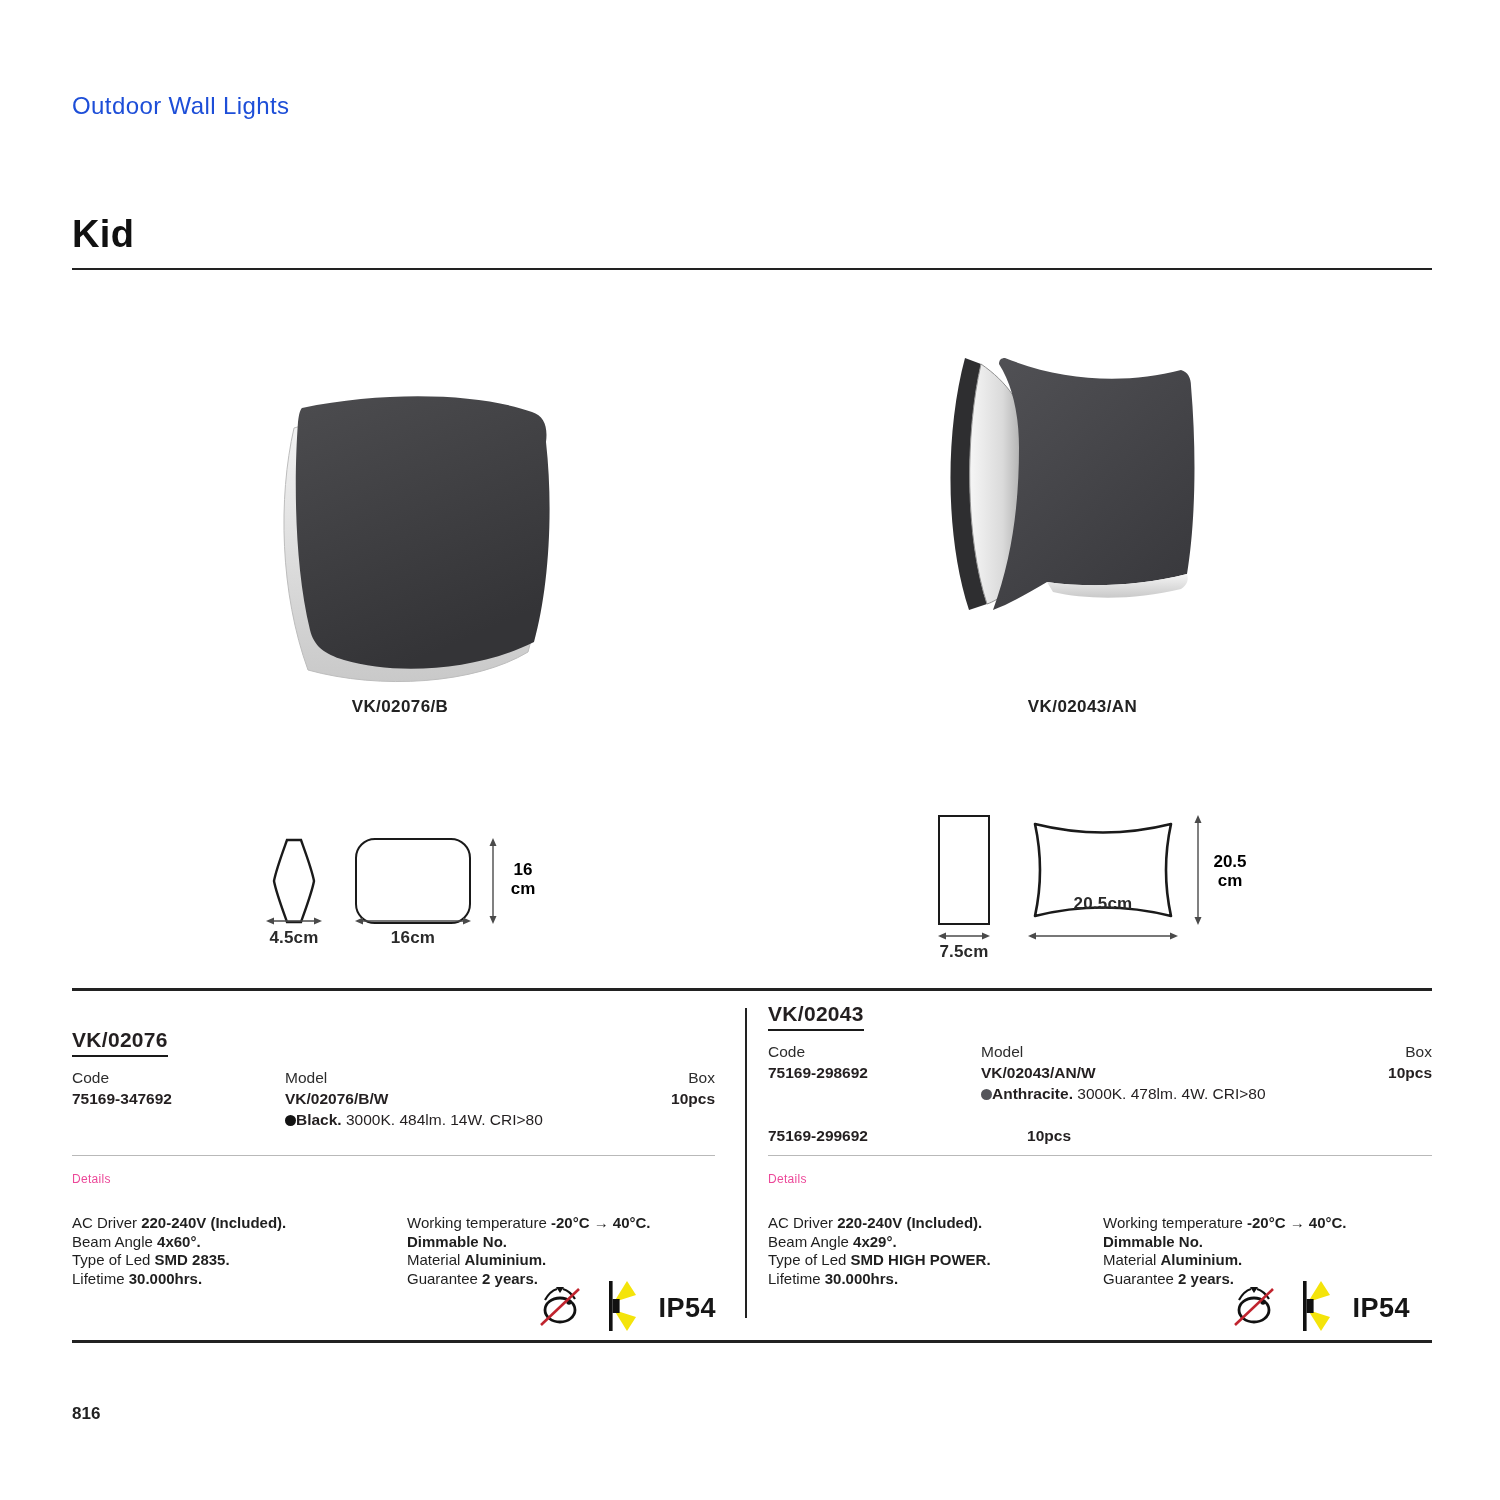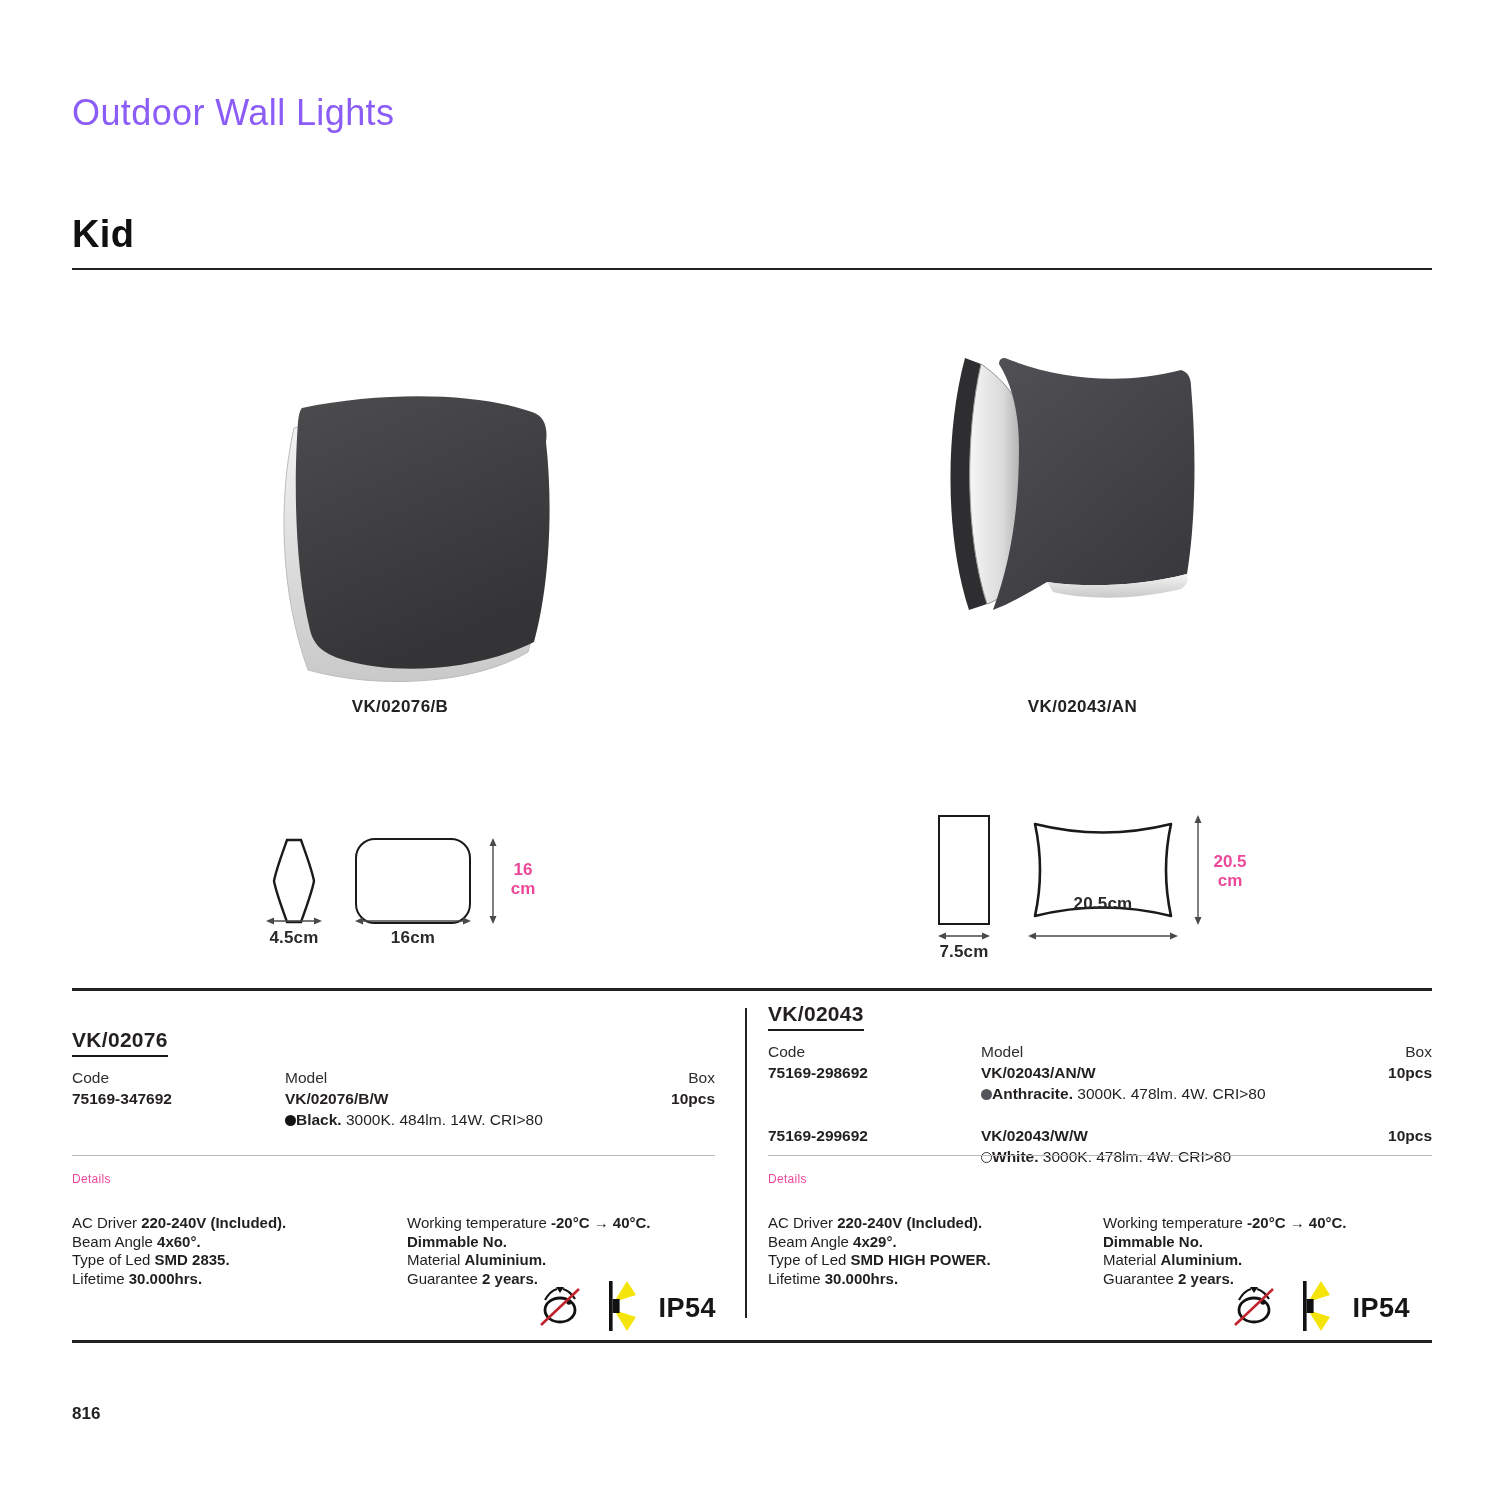--- a/index.html
+++ b/index.html
@@ -5,30 +5,30 @@
   * { margin:0; padding:0; box-sizing:border-box; }
   html,body { background:#ffffff; }
   body {
     width:1500px; height:1500px; position:relative;
     font-family:"Liberation Sans", sans-serif;
     color:#231f20;
   }
   .abs { position:absolute; }
 
   
-  .category { font-size:36px; font-weight:400; color:#8b5cf6; letter-spacing:.4px; }
+  .category { font-size:24px; font-weight:400; color:#1d4ed8; letter-spacing:.4px; }
   .family   { font-size:38px; font-weight:700; color:#111; letter-spacing:.4px; }
   .rule     { background:#222; }
 
   
   .caption { font-size:17px; font-weight:700; text-align:center; letter-spacing:.4px; color:#222; }
 
   
   .dim-label { font-size:17px; font-weight:700; color:#2a2a2a; text-align:center; letter-spacing:.2px; }
-  .dim-h { font-size:17px; font-weight:700; color:#ec4899; line-height:19px; text-align:center; }
+  .dim-h { font-size:17px; font-weight:700; color:#000000; line-height:19px; text-align:center; }
   .outline-rect { border:2.5px solid #1a1a1a; background:#fff; }
   .rounded { border-radius:20px; }
 
   
   .spec-heading { font-size:21px; font-weight:700; display:inline-block;
                   border-bottom:2px solid #1a1a1a; padding-bottom:3px; letter-spacing:.3px; }
   .spec-table { margin-top:12px; }
   .spec-row { display:flex; align-items:flex-start; font-size:15.5px; }
   .spec-row.hdr { color:#2d2d2d; margin-bottom:3px; }
   .c-code { width:213px; flex-shrink:0; }
@@ -222,28 +222,20 @@
         <div class="finish-line">
           <span class="dot sw-anthracite"></span>
           <span><span class="bold">Anthracite.</span>
           <span>3000K. 478lm. 4W. CRI&gt;80</span></span>
         </div>
       </div>
       <div class="c-box bold">10pcs</div>
     </div>
     <div class="spec-row row-gap">
       <div class="c-code bold">75169-299692</div>
-      <div class="c-model">
-        <div class="bold">VK/02043/W/W</div>
-        <div class="finish-line">
-          <span class="dot sw-white"></span>
-          <span><span class="bold">White.</span>
-          <span>3000K. 478lm. 4W. CRI&gt;80</span></span>
-        </div>
-      </div>
       <div class="c-box bold">10pcs</div>
     </div>
   </div>
 </div>
 
 <div class="abs thin-rule" style="left:72px; top:1155px; width:643px;"></div>
 <div class="abs thin-rule" style="left:768px; top:1155px; width:664px;"></div>
 
 <div class="abs" style="left:72px; top:1172px; width:643px;">
   <div class="details-label">Details</div>

